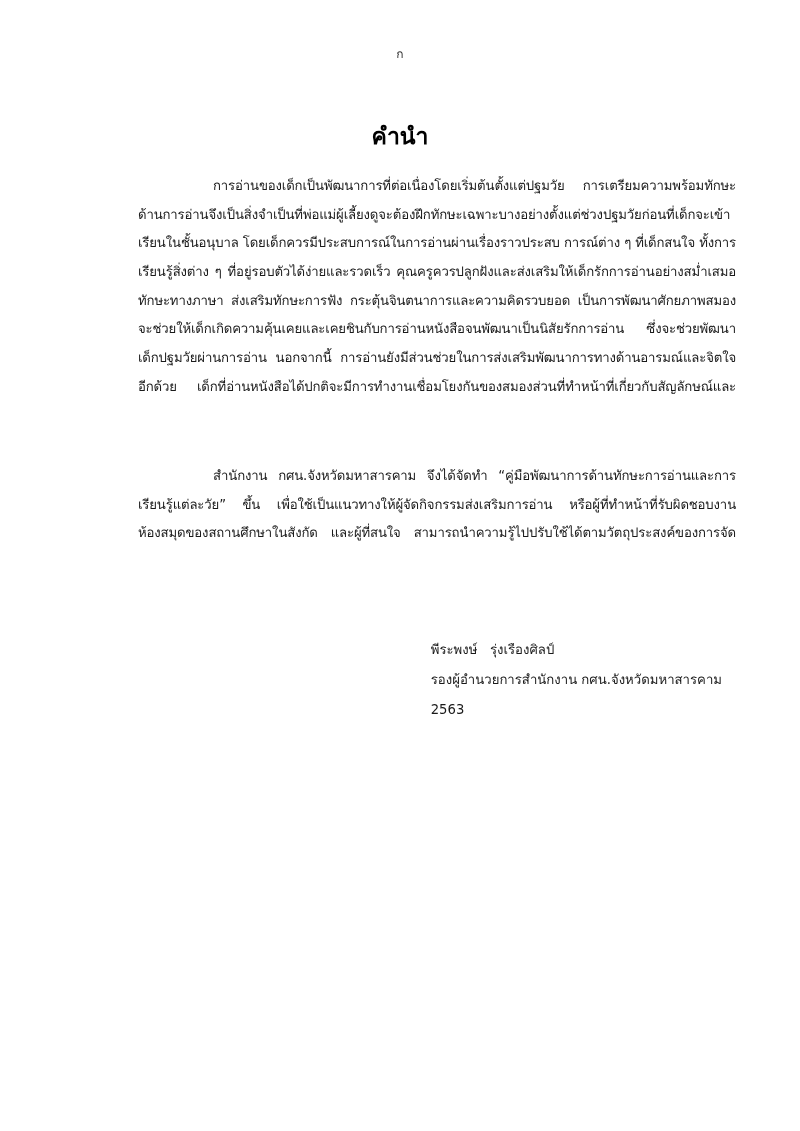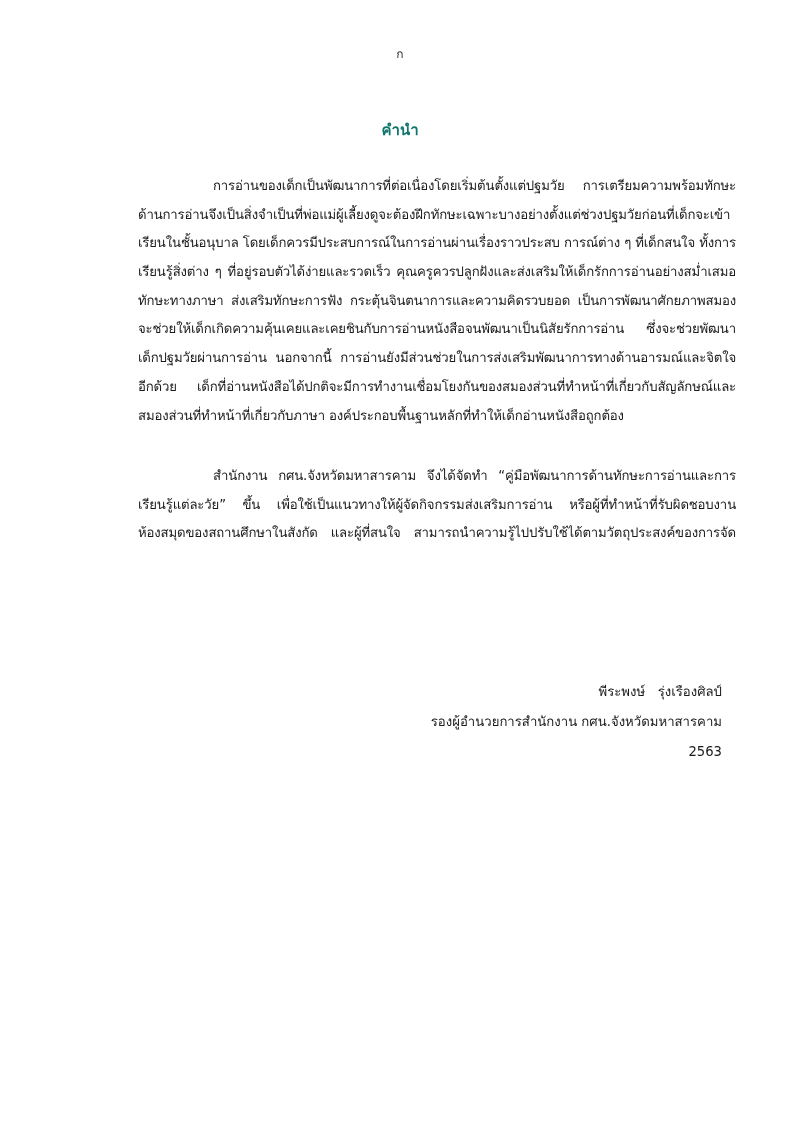--- a/index.html
+++ b/index.html
@@ -30,23 +30,23 @@
       text-align: center;
       font-size: 12px;
       color: #333;
     }
     .title {
       position: absolute;
       top: 118px;
       left: 0;
       width: 800px;
       text-align: center;
-      font-size: 15px;
+      font-size: 23px;
       font-weight: bold;
-      color: #0f766e;
+      color: #000000;
     }
     .para {
       position: absolute;
       left: 114px;
       width: 622px;
     }
     .line {
       display: block;
       height: 28.7px;
       line-height: 28.7px;
@@ -61,22 +61,22 @@
       padding-left: 75px;
     }
     .line.last {
       text-align-last: left;
     }
     .para1 { top: 172px; }
     .para2 { top: 462px; }
     .signature {
       position: absolute;
       right: 78px;
-      top: 677px;
-      text-align: right;
+      top: 635px;
+      text-align: left;
       font-size: 13.2px;
     }
     .signature div {
       height: 30px;
       line-height: 30px;
       white-space: nowrap;
     }
   </style>
 </head>
 <body>
@@ -89,21 +89,20 @@
 
   <div class="para para1">
     <span class="line first">การอ่านของเด็กเป็นพัฒนาการที่ต่อเนื่องโดยเริ่มต้นตั้งแต่ปฐมวัย การเตรียมความพร้อมทักษะ</span>
     <span class="line">ด้านการอ่านจึงเป็นสิ่งจำเป็นที่พ่อแม่ผู้เลี้ยงดูจะต้องฝึกทักษะเฉพาะบางอย่างตั้งแต่ช่วงปฐมวัยก่อนที่เด็กจะเข้า</span>
     <span class="line">เรียนในชั้นอนุบาล โดยเด็กควรมีประสบการณ์ในการอ่านผ่านเรื่องราวประสบ การณ์ต่าง ๆ ที่เด็กสนใจ ทั้งการ</span>
     <span class="line">เรียนรู้สิ่งต่าง ๆ ที่อยู่รอบตัวได้ง่ายและรวดเร็ว คุณครูควรปลูกฝังและส่งเสริมให้เด็กรักการอ่านอย่างสม่ำเสมอ</span>
     <span class="line">ทักษะทางภาษา ส่งเสริมทักษะการฟัง กระตุ้นจินตนาการและความคิดรวบยอด เป็นการพัฒนาศักยภาพสมอง</span>
     <span class="line">จะช่วยให้เด็กเกิดความคุ้นเคยและเคยชินกับการอ่านหนังสือจนพัฒนาเป็นนิสัยรักการอ่าน ซึ่งจะช่วยพัฒนา</span>
     <span class="line">เด็กปฐมวัยผ่านการอ่าน นอกจากนี้ การอ่านยังมีส่วนช่วยในการส่งเสริมพัฒนาการทางด้านอารมณ์และจิตใจ</span>
     <span class="line">อีกด้วย เด็กที่อ่านหนังสือได้ปกติจะมีการทำงานเชื่อมโยงกันของสมองส่วนที่ทำหน้าที่เกี่ยวกับสัญลักษณ์และ</span>
-    <span class="line last">สมองส่วนที่ทำหน้าที่เกี่ยวกับภาษา องค์ประกอบพื้นฐานหลักที่ทำให้เด็กอ่านหนังสือถูกต้อง</span>
   </div>
 
   <div class="para para2">
     <span class="line first">สำนักงาน กศน.จังหวัดมหาสารคาม จึงได้จัดทำ “คู่มือพัฒนาการด้านทักษะการอ่านและการ</span>
     <span class="line">เรียนรู้แต่ละวัย” ขึ้น เพื่อใช้เป็นแนวทางให้ผู้จัดกิจกรรมส่งเสริมการอ่าน หรือผู้ที่ทำหน้าที่รับผิดชอบงาน</span>
     <span class="line">ห้องสมุดของสถานศึกษาในสังกัด และผู้ที่สนใจ สามารถนำความรู้ไปปรับใช้ได้ตามวัตถุประสงค์ของการจัด</span>
   </div>
 
   <div class="signature">
     <div style="white-space: pre;">พีระพงษ์   รุ่งเรืองศิลป์</div>

